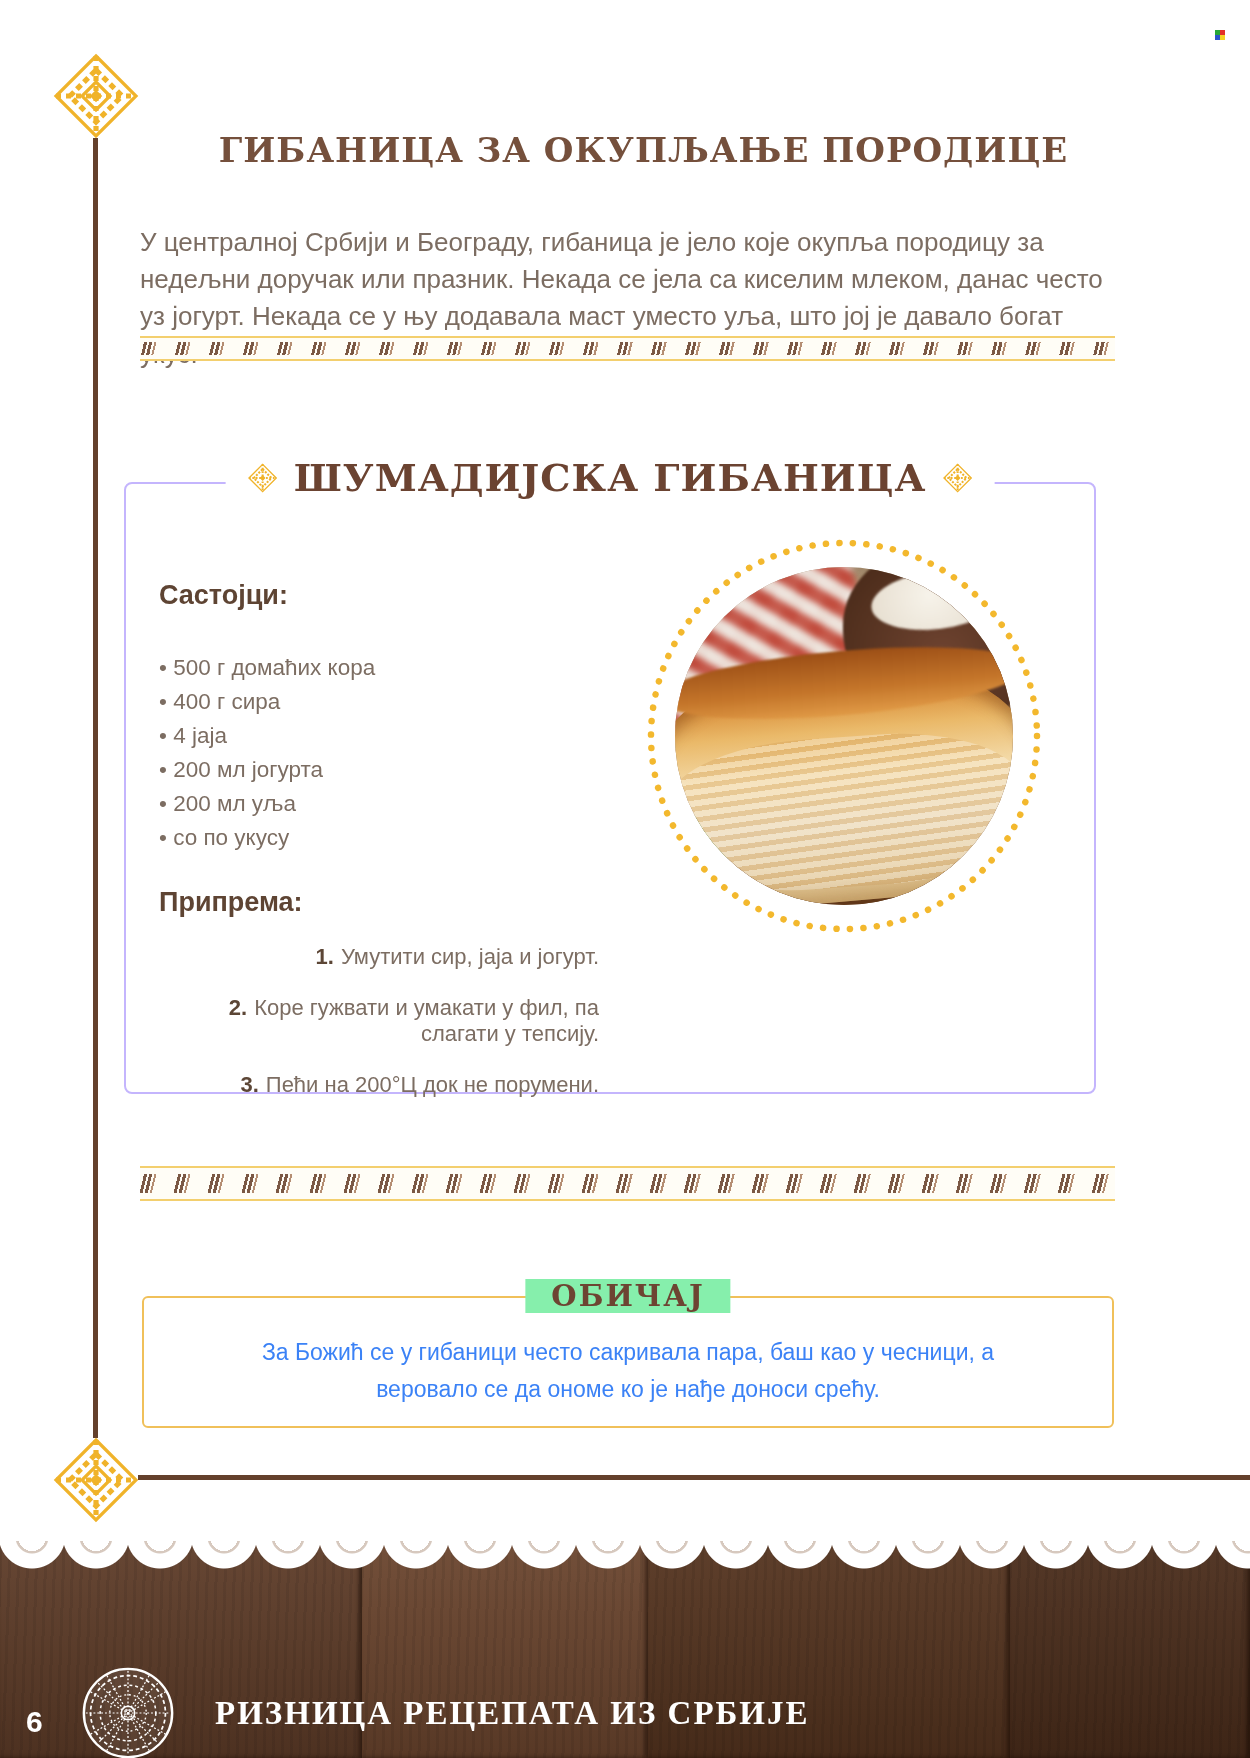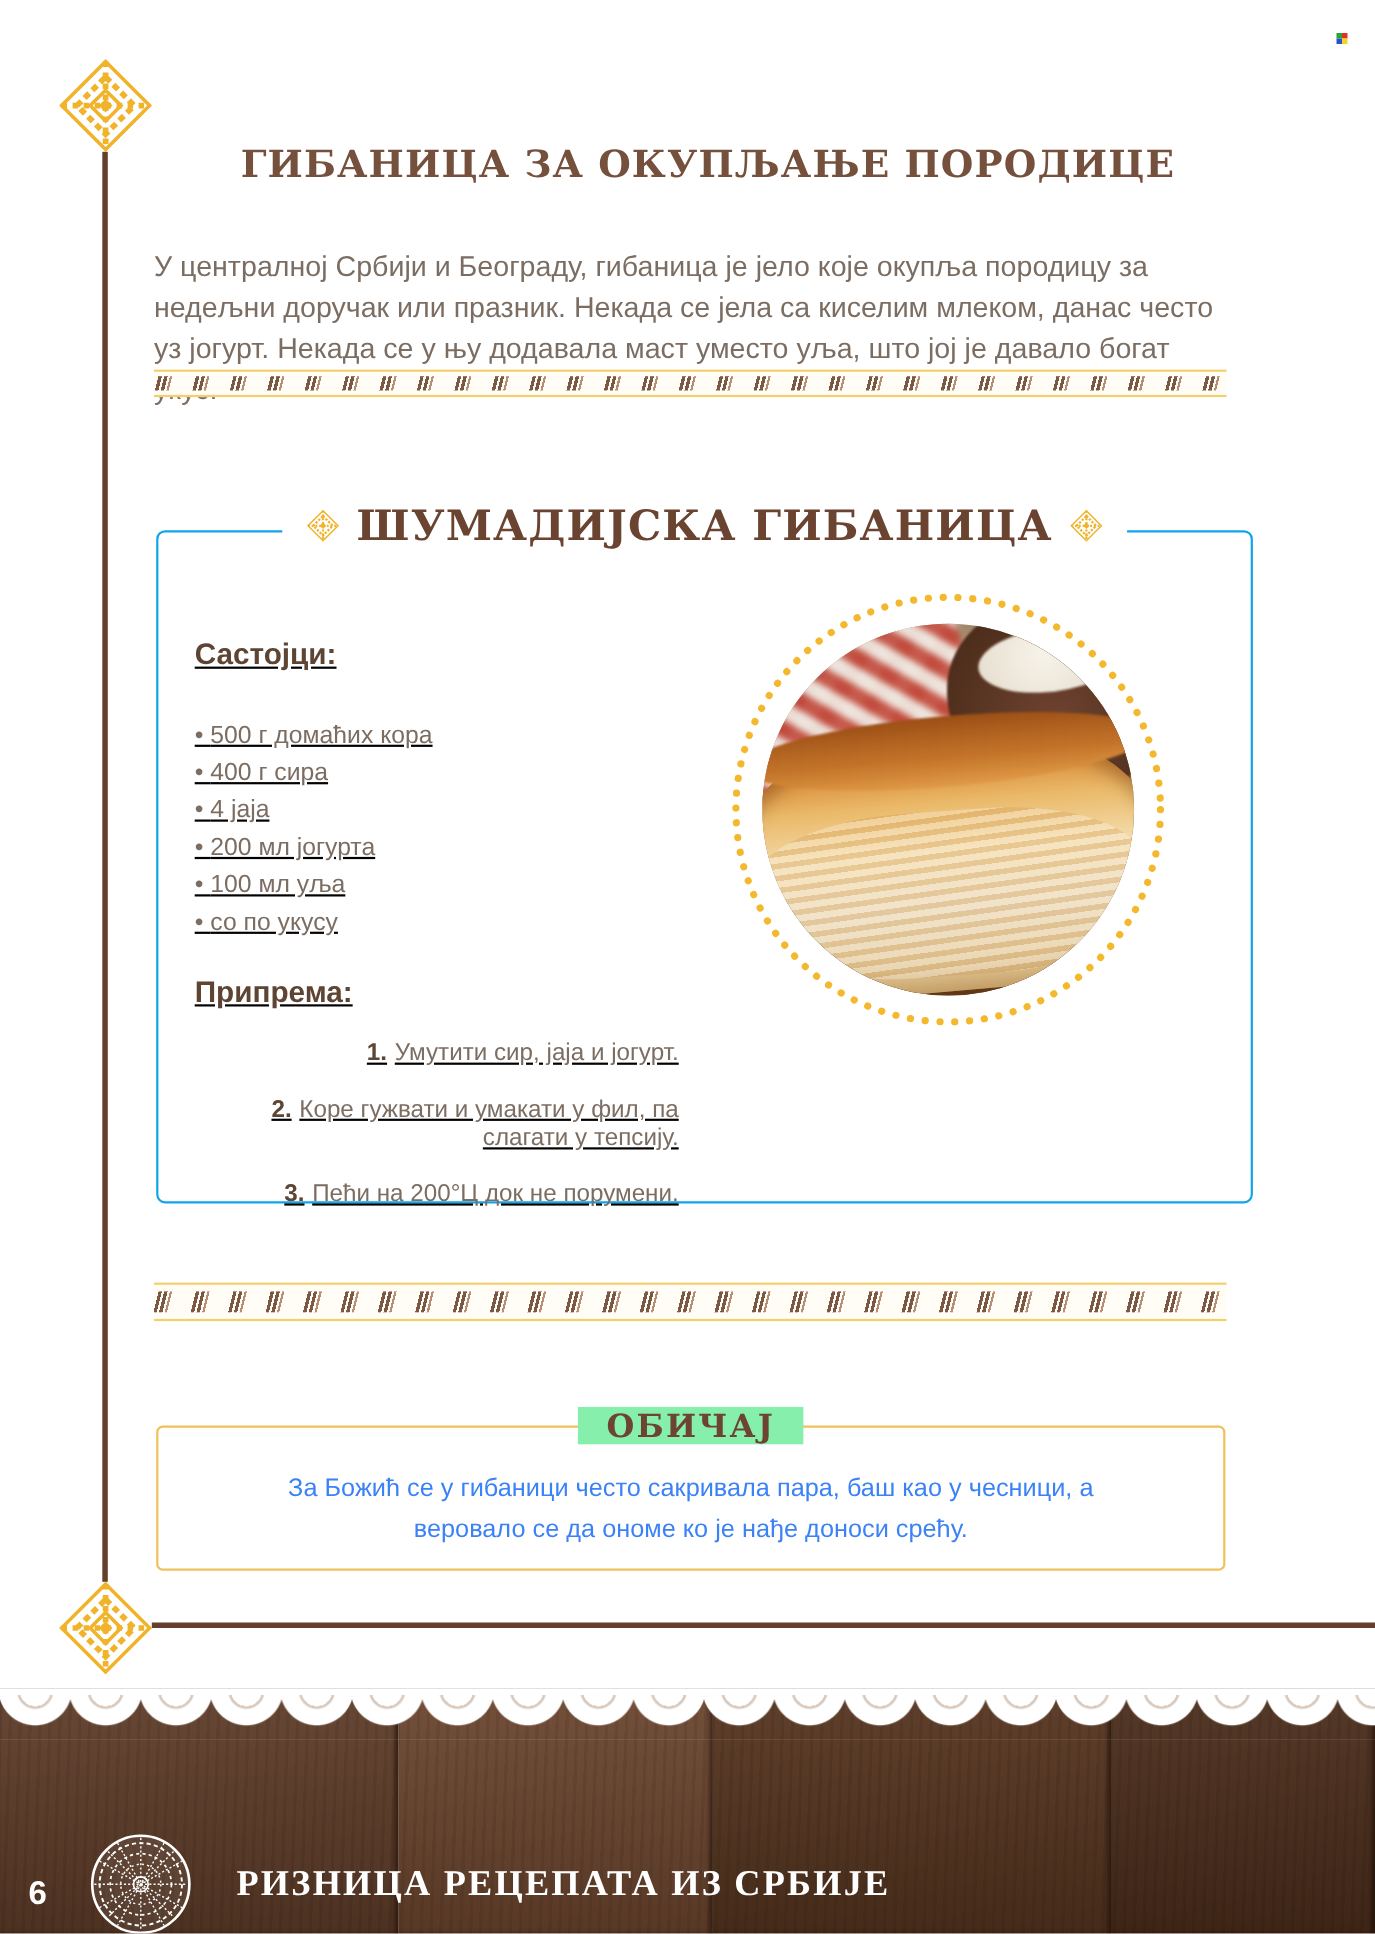--- a/index.html
+++ b/index.html
@@ -45,27 +45,27 @@
      repeating-linear-gradient(104deg,
         transparent 0 4px,#7b5844 4px 7px,transparent 7px 9px,
         #7b5844 9px 12px,transparent 12px 14px,
         #b58e73 14px 16px,transparent 16px 33px);}
   .div1{top:336px;padding:4px 0;}
   .div1 .pat{height:13px;}
   .div2{top:1166px;padding:6px 0;}
   .div2 .pat{height:19px;}
 
   
-  .recipe-box{position:absolute;left:142px;top:482px;width:968px;height:608px;
-              border:2px solid #0ea5e9;border-radius:8px;padding-left:25px;}
+  .recipe-box{position:absolute;left:124px;top:482px;width:968px;height:608px;
+              border:2px solid #c4b5fd;border-radius:8px;}
   .box-title{position:absolute;top:-29px;left:50%;transform:translateX(-50%);
              background:#fff;padding:0 22px;display:flex;align-items:center;gap:16px;white-space:nowrap;}
   .box-title .rt{font-family:"DejaVu Serif",serif;font-weight:bold;font-size:38px;
                  color:#6b4331;letter-spacing:1px;}
-  .col{position:absolute;left:33px;top:96px;width:440px;text-decoration:underline;}
+  .col{position:absolute;left:33px;top:96px;width:440px;}
   h3.sec{margin:0;font-size:27px;font-weight:bold;color:#5e4433;}
   ul.ing{list-style:none;margin:40px 0 0 0;padding:0;}
   ul.ing li{font-size:22.5px;line-height:34px;color:#7c6d62;}
   ul.ing li::before{content:"• ";color:#7c6d62;}
   h3.prep{margin-top:32px;}
   .steps{margin-top:26px;}
   .step{font-size:22px;color:#7c6d62;margin-bottom:25px;text-align:right;}
   .step b{color:#5c4636;margin-right:7px;}
 
   
@@ -181,21 +181,21 @@
       </svg>
     </div>
 
     <div class="col">
       <h3 class="sec">Састојци:</h3>
       <ul class="ing">
           <li>500 г домаћих кора</li>
           <li>400 г сира</li>
           <li>4 јаја</li>
           <li>200 мл јогурта</li>
-          <li>100 мл уља</li>
+          <li>200 мл уља</li>
           <li>со по укусу</li>
         </ul>
       <h3 class="sec prep">Припрема:</h3>
       <div class="steps">
           <div class="step"><b>1.</b><span>Умутити сир, јаја и јогурт.</span></div>
           <div class="step"><b>2.</b><span>Коре гужвати и умакати у фил, па слагати у тепсију.</span></div>
           <div class="step"><b>3.</b><span>Пећи на 200°Ц док не порумени.</span></div>
         </div>
     </div>
 

